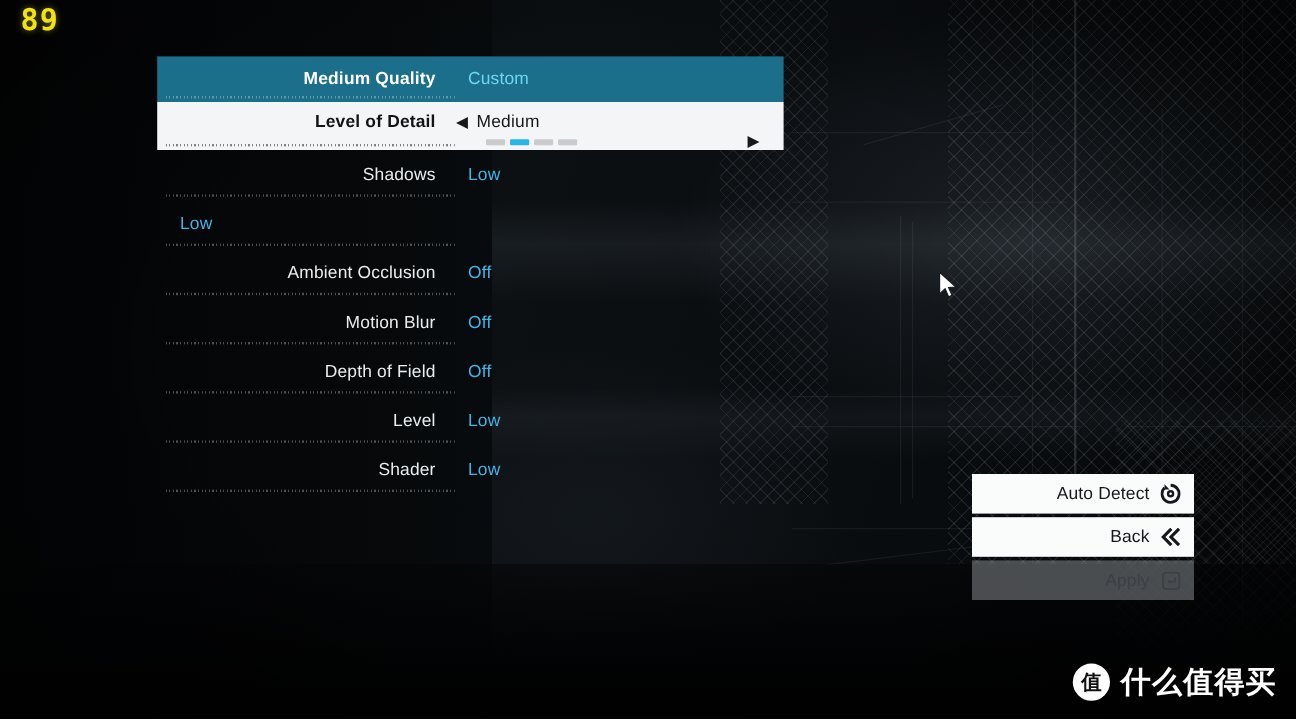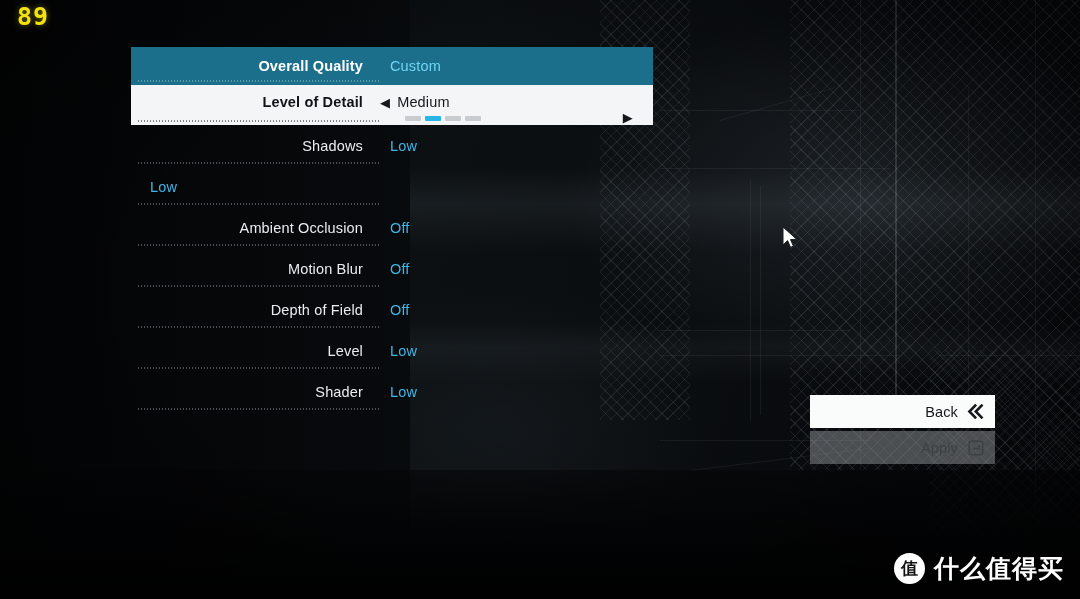--- a/index.html
+++ b/index.html
@@ -254,21 +254,21 @@
   <div id="bg-haze"></div>
   <div id="bg-leftslab"></div>
   <div id="bg-botslab"></div>
   <div id="bg-vignette"></div>
 
   <div id="hud">89</div>
 
   <div id="panel">
 
     <div class="row sel-teal">
-      <div class="label">Overall Quality</div>
+      <div class="label">Medium Quality</div>
       <div class="value">Custom</div>
       <div class="dots"></div>
     </div>
 
     <div class="row sel-white">
       <div class="label">Level of Detail</div>
       <div class="value">
         <span class="arrow-l">◀</span><span class="lod-text">Medium</span>
         <span class="arrow-r">▶</span>
       </div>
@@ -318,20 +318,31 @@
 
     <div class="row">
       <div class="label">Shader</div>
       <div class="value">Low</div>
       <div class="dots"></div>
     </div>
   </div>
 
   <div id="actions">
 
+    <div class="action light">
+      <span class="btn-label">Auto Detect</span>
+      <span class="glyph">
+        <svg width="17" height="17" viewBox="0 0 17 17">
+          <path d="M8.5 1.4a7.1 7.1 0 1 1-5.1 2.1" fill="none" stroke="#15191c" stroke-width="2.4"></path>
+          <path d="M3.4 0.6 L3.4 5.0 L7.6 5.0 Z" fill="#15191c"></path>
+          <circle cx="8.5" cy="8.5" r="3.1" fill="#15191c"></circle>
+          <circle cx="8.5" cy="8.5" r="1.1" fill="#fafbfb"></circle>
+        </svg>
+      </span>
+    </div>
 
     <div class="action light">
       <span class="btn-label">Back</span>
       <span class="glyph">
         <svg width="17" height="15" viewBox="0 0 17 15">
           <path d="M8.2 1.6 L2.4 7.5 L8.2 13.4" fill="none" stroke="#15191c" stroke-width="2.6" stroke-linecap="square"></path>
           <path d="M14.6 1.6 L8.8 7.5 L14.6 13.4" fill="none" stroke="#15191c" stroke-width="2.6" stroke-linecap="square"></path>
         </svg>
       </span>
     </div>

